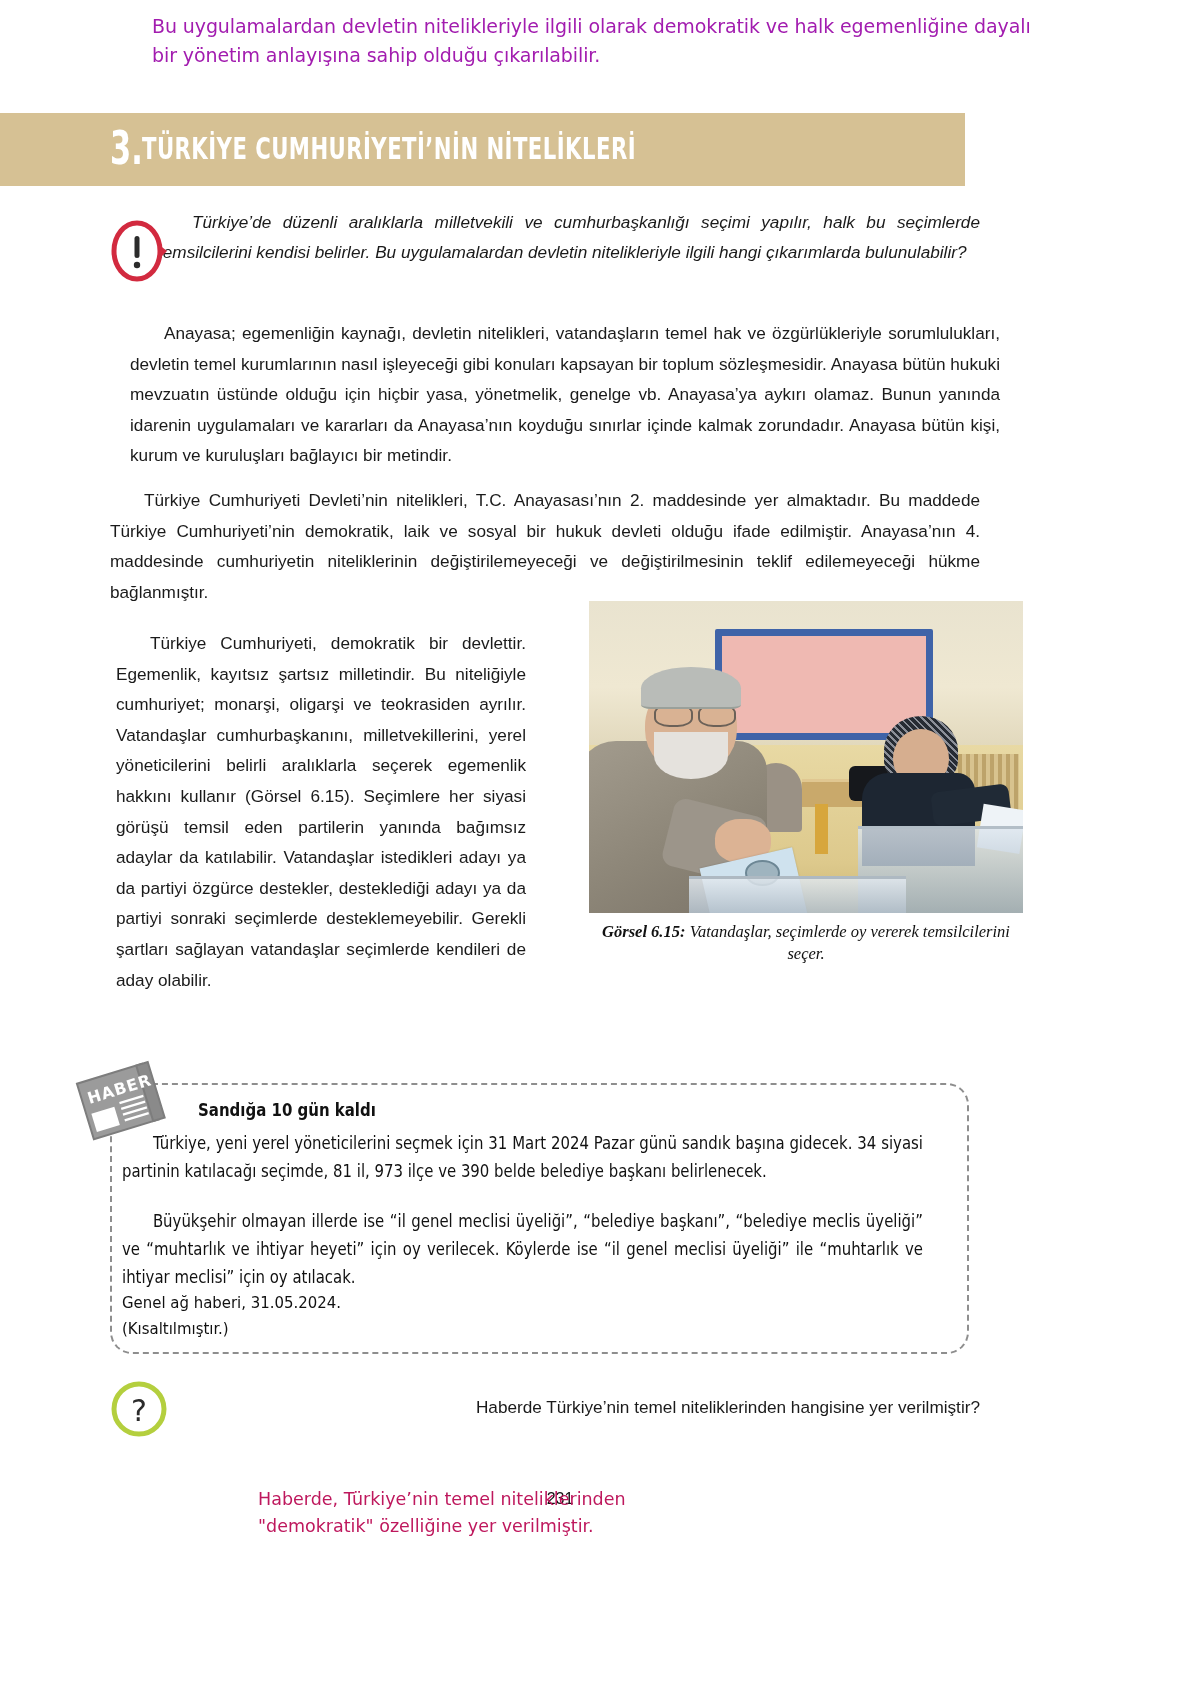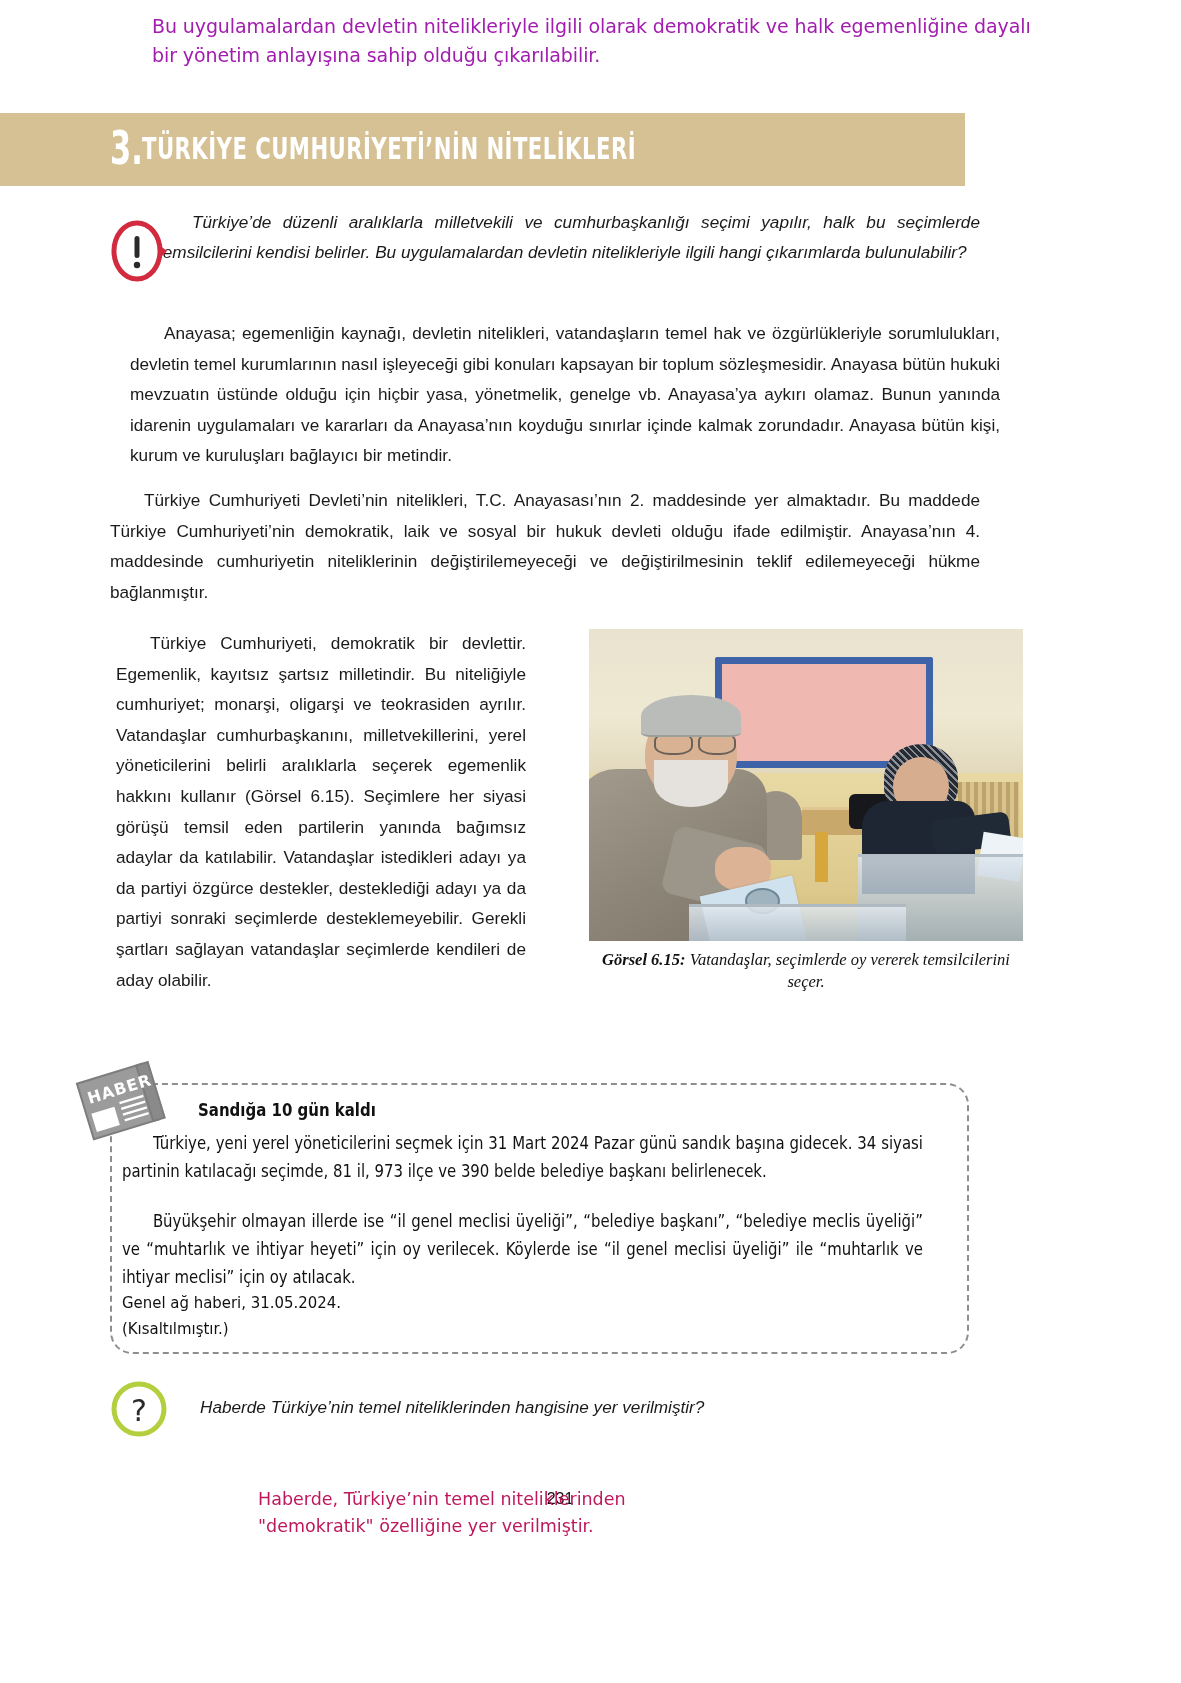--- a/index.html
+++ b/index.html
@@ -91,21 +91,21 @@
     position:absolute;
     left:110px; top:628px; width:410px;
     font-size:17.2px;
     line-height:1.78;
     text-align:justify;
     text-indent:34px;
     margin-left:6px;
   }
   .fig-wrap{
     position:absolute;
-    left:546px; top:629px; width:434px;padding-left:43px;
+    left:546px; top:601px; width:434px;padding-left:43px;
   }
   .fig-photo{
     width:434px; height:312px;
     position:relative; overflow:hidden;
     background:#cdbfa4;
   }
   .fig-cap{
     margin-top:8px;
     text-align:center;
     font-family:"Liberation Serif","DejaVu Serif",serif;
@@ -190,22 +190,22 @@
     font-family:"DejaVu Sans Condensed","Liberation Sans Narrow","Liberation Sans",sans-serif;
     color:#111;
   }
   #ns1{ top:1290px; }
   #ns2{ top:1316px; }
 
   
   .q-wrap{ position:absolute; left:110px; top:1380px; width:870px; }
   .q-icon{ position:absolute; left:0; top:0; width:58px; height:58px; }
   .q-text{
-    margin-left:90px; padding-top:14px;
-    font-size:17.2px; font-style:italic; line-height:1.6;
+    margin-left:70px; padding-top:14px;
+    font-size:17.2px; line-height:1.6;text-align:right;
   }
 
   
   .page-no{
     position:absolute;
     left:0; top:1490px; width:1120px;
     text-align:center;
     font-size:16px;
     color:#111;
     font-family:Liberation Sans, sans-serif;

